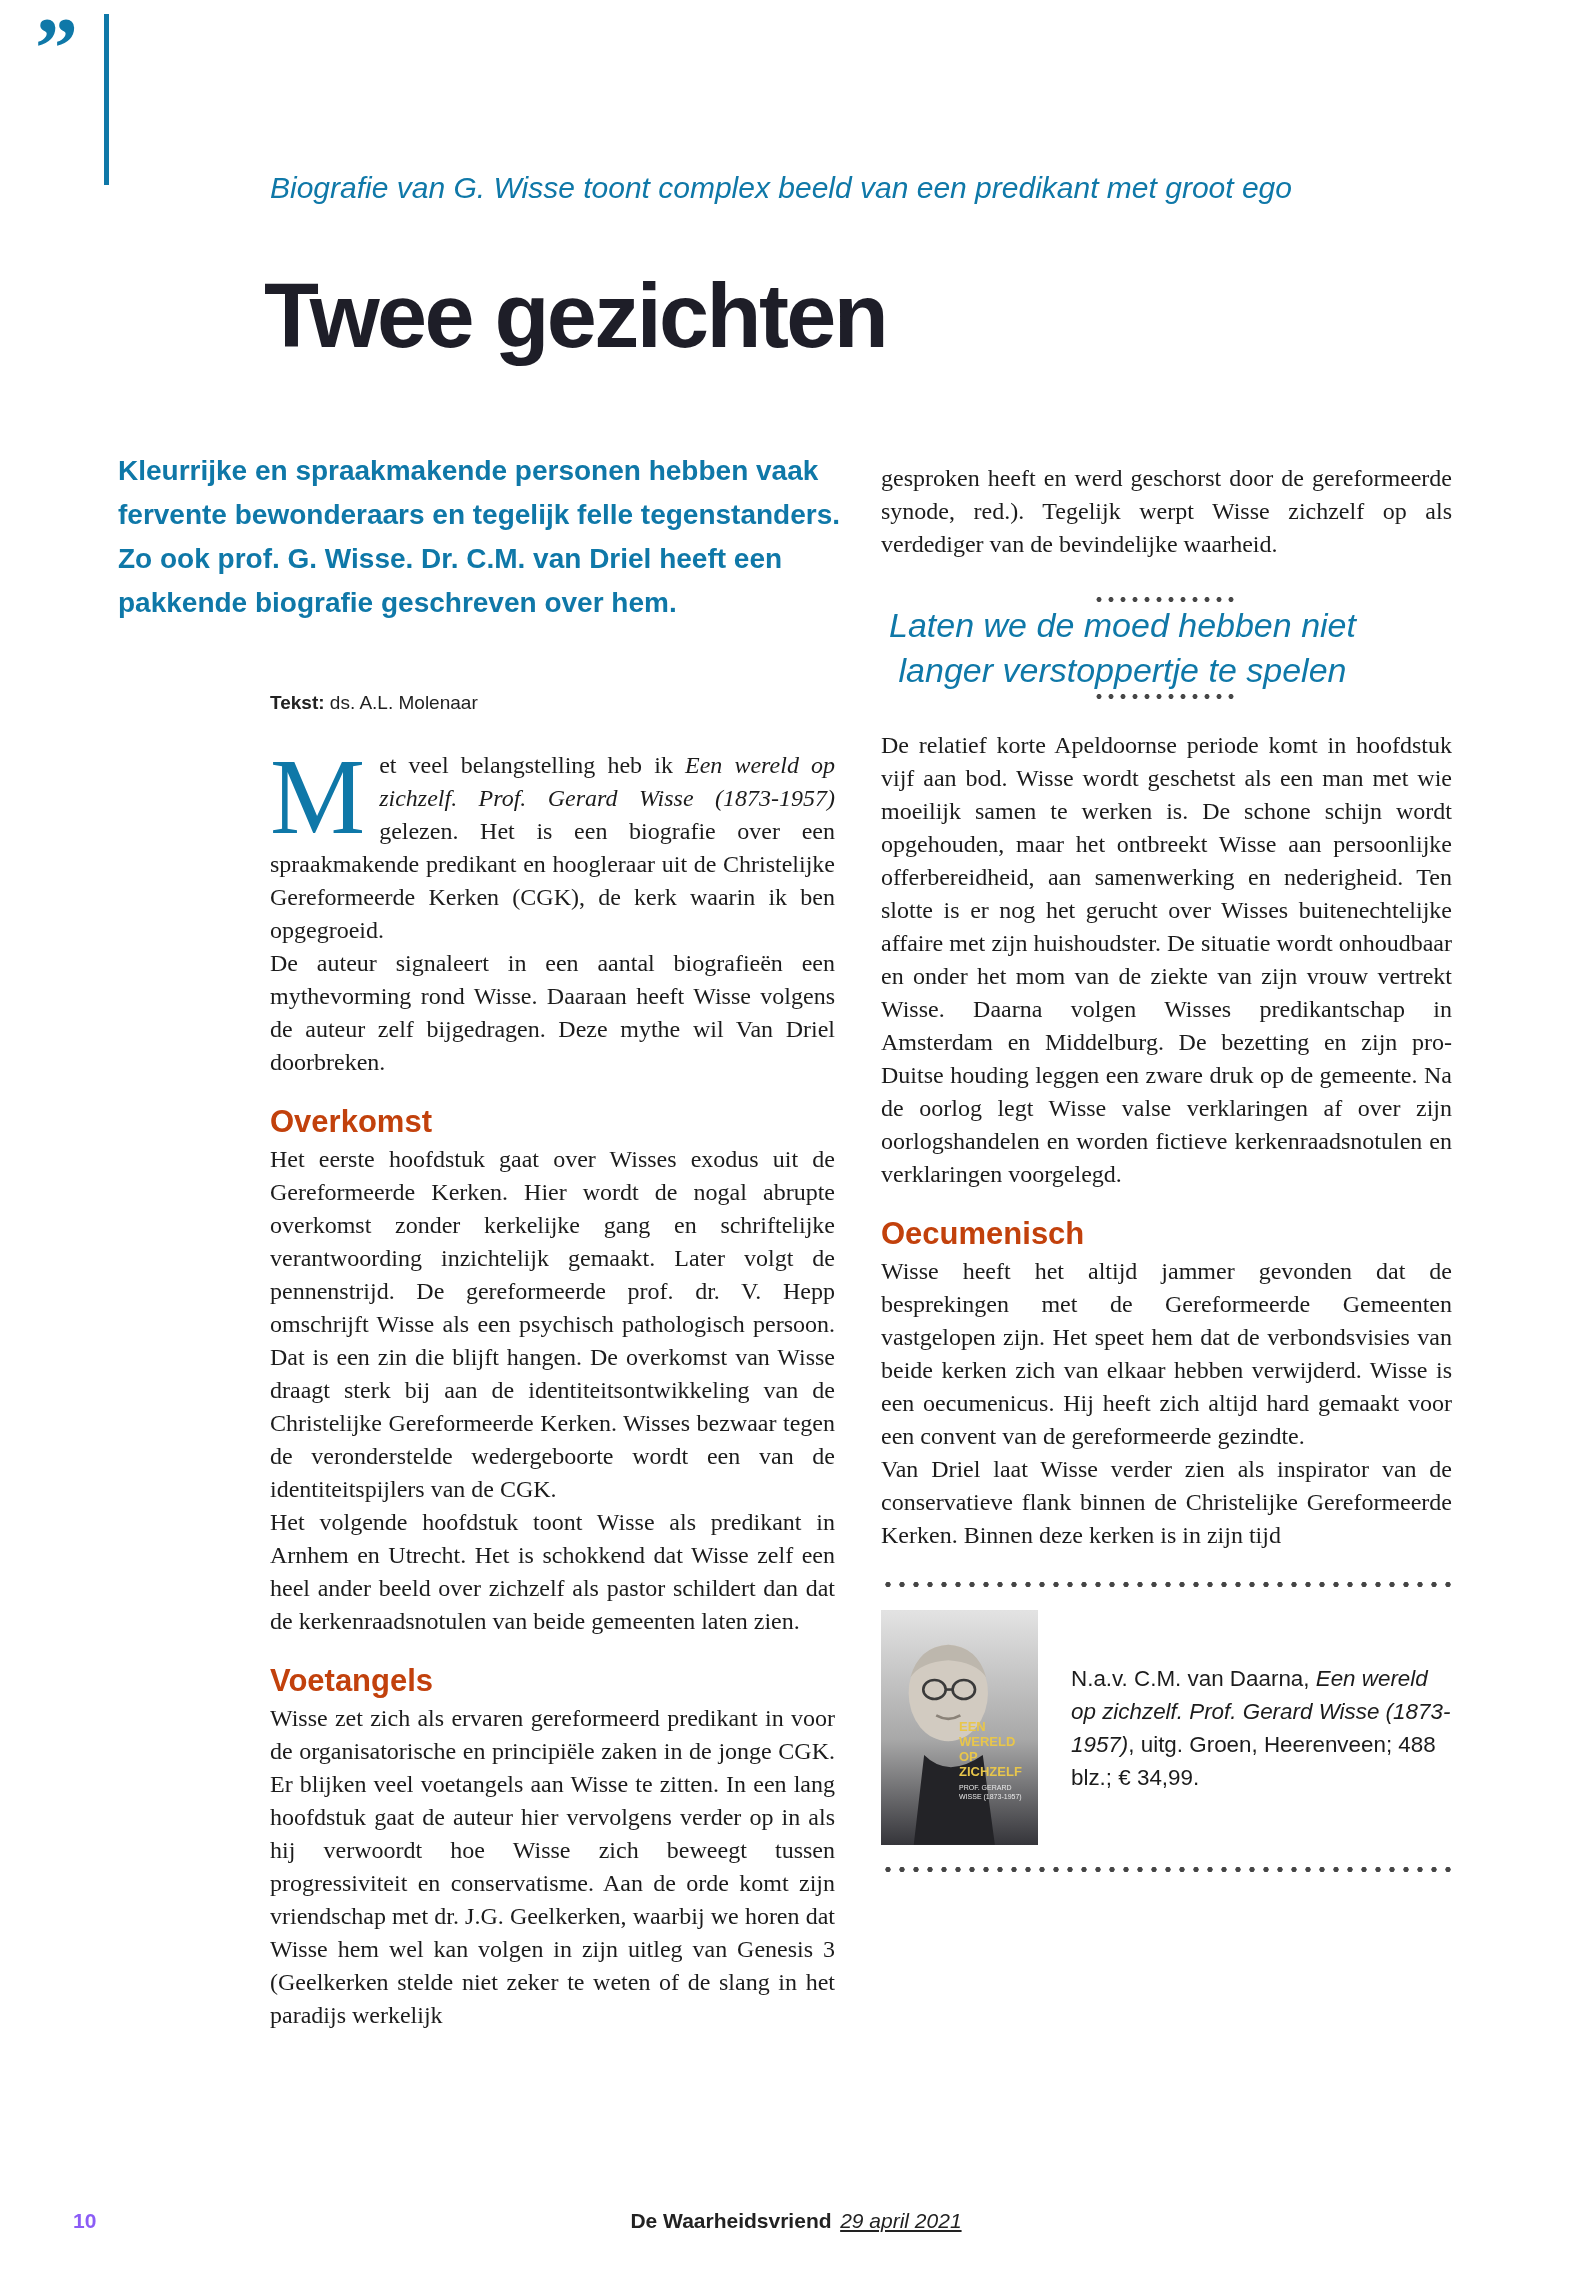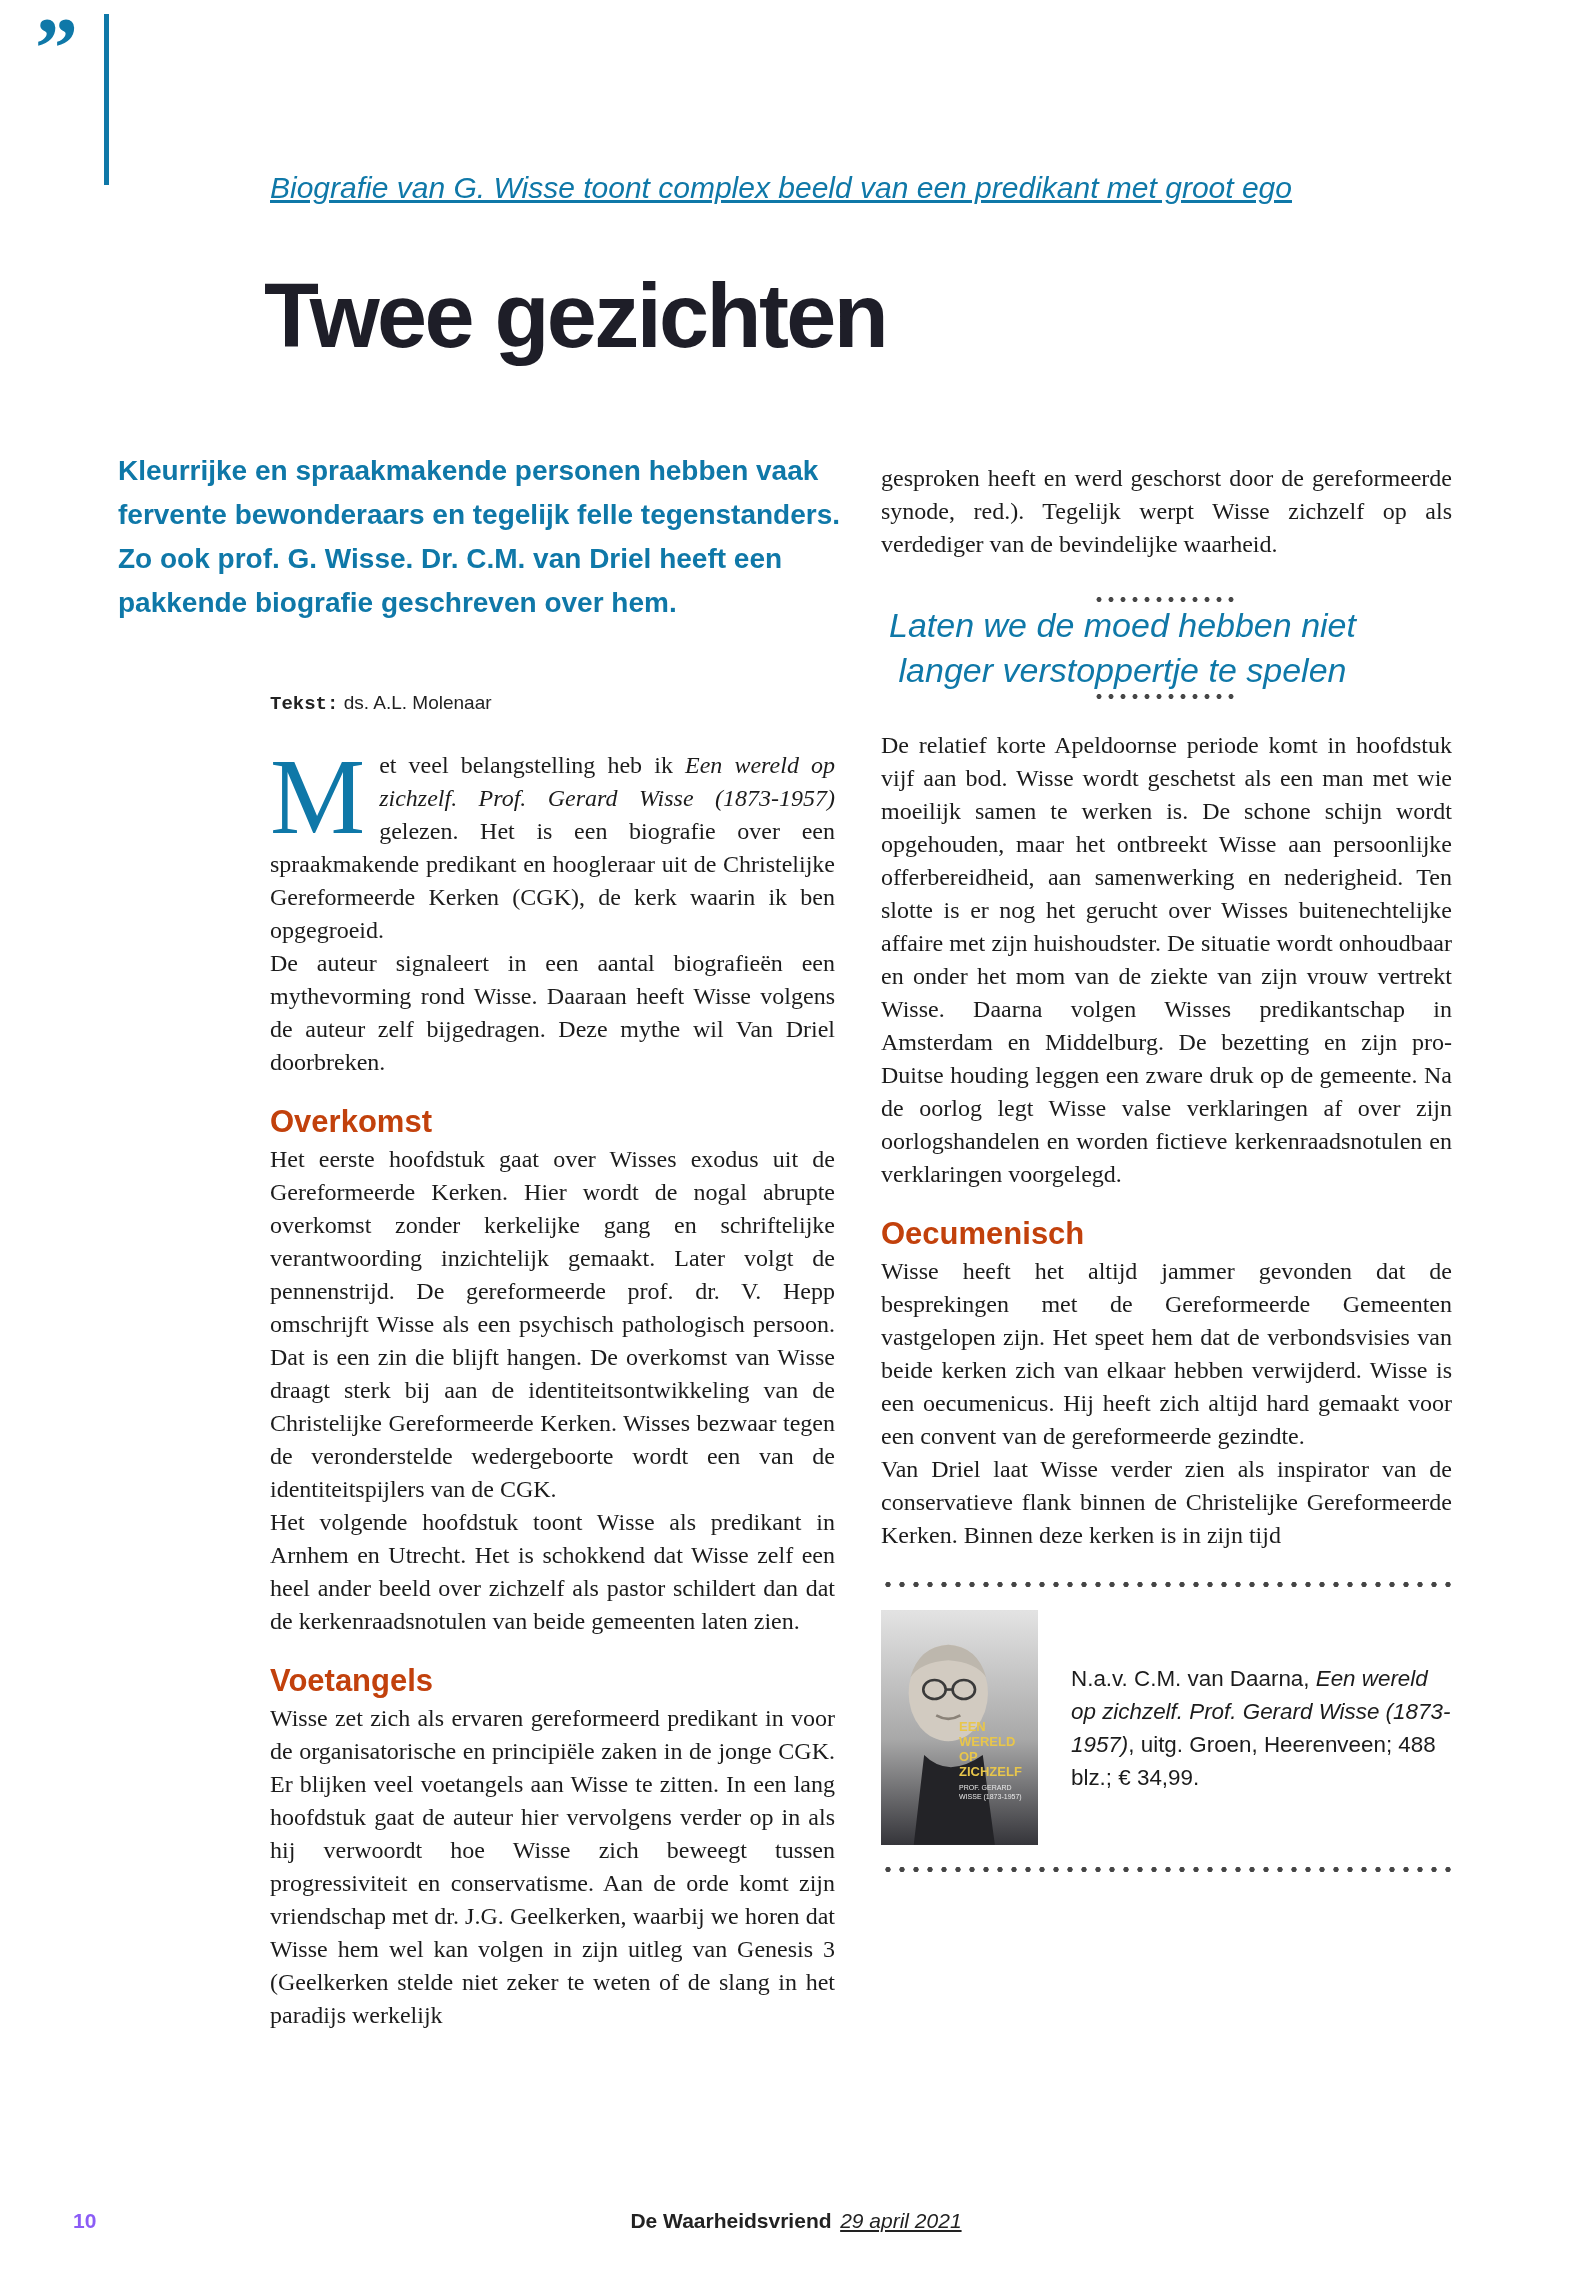--- a/index.html
+++ b/index.html
@@ -9,30 +9,30 @@
   .page { position:relative; width:1592px; height:2295px; background:#ffffff; overflow:hidden; }
 
   
   .quote-mark { position:absolute; left:35px; top:5.2px; font-family:"Liberation Serif", serif;
                 font-weight:bold; font-size:86px; line-height:1; color:#0f78a8; }
   .top-rule { position:absolute; left:104px; top:14px; width:5.2px; height:171px; background:#0f78a8; }
 
   
   .kicker { position:absolute; left:270px; top:171px; width:1139px;
             font-family:"Liberation Sans", sans-serif; font-style:italic;
-            font-size:30px; color:#0f78a8;text-decoration:underline; }
+            font-size:30px; color:#0f78a8; }
   .headline { position:absolute; left:264px; top:269px; width:1165px;
               font-family:"Liberation Sans", sans-serif; font-weight:bold;
               font-size:90px; line-height:1.05; letter-spacing:-2.6px; color:#1e1e28; }
   .intro { position:absolute; left:118px; top:449px; width:732px;
            font-family:"Liberation Sans", sans-serif; font-weight:bold;
            font-size:28px; line-height:44px; color:#0f78a8; }
   .byline { position:absolute; left:270px; top:692px;
             font-family:"Liberation Sans", sans-serif; font-size:19px; color:#222; }
-  .byline .lbl { font-weight:bold;font-family:Liberation Mono, monospace; }
+  .byline .lbl { font-weight:bold; }
 
   
   .col { position:absolute; font-size:24px; line-height:33px; text-align:justify; hyphens:auto; }
   .col-left  { left:270px;  top:749px; width:565px; }
   .col-right { left:881px; top:462px; width:571px; }
   .col p { margin:0; }
 
   .subhead { font-family:"Liberation Sans", sans-serif; font-weight:bold;
              color:#c2410c; font-size:31px; line-height:29px; margin:28px 0 7px; text-align:left; }
 

